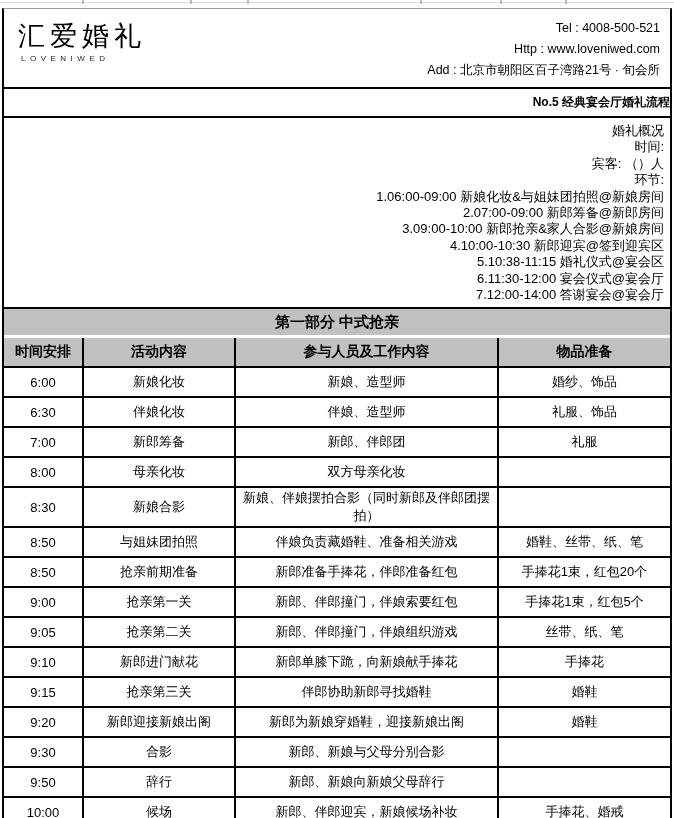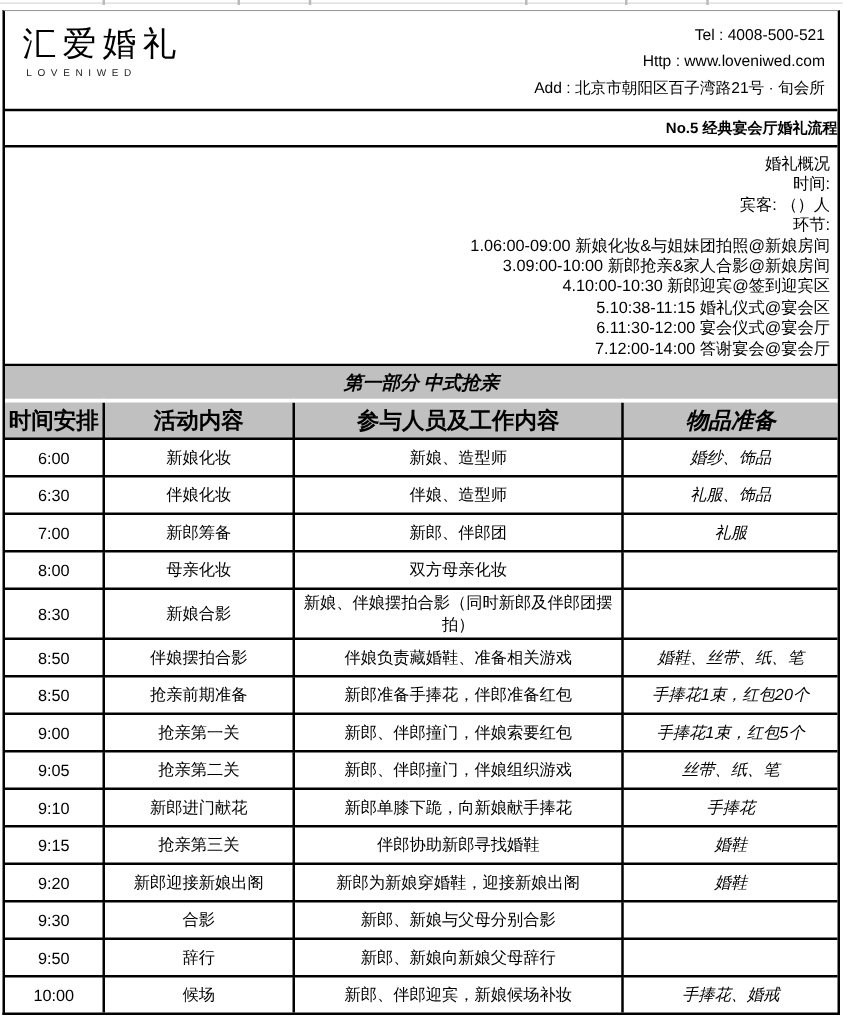--- a/index.html
+++ b/index.html
@@ -48,31 +48,31 @@
   .ov-line{font-size:13px;line-height:16.4px;white-space:nowrap;text-align:right;}
 
   
   table.schedule{width:100%;border-collapse:collapse;table-layout:fixed;}
   table.schedule td,table.schedule th{
     border:2px solid var(--border);
     text-align:center;vertical-align:middle;
     font-size:13px;padding:1px 3px;height:26px;
   }
   table.schedule td:first-child,table.schedule th:first-child{border-left:none;}
-  table.schedule td:last-child,table.schedule th:last-child{border-right:none;font-style:italic;}
+  table.schedule td:last-child,table.schedule th:last-child{border-right:none;}
   table.schedule tr:last-child td{border-bottom:none;}
   tr.section-row td{
     background:var(--header-bg);
     font-size:15px;font-weight:bold;height:24px;
     border-top:none;border-left:none;border-right:none;
     border-bottom:3px solid #ffffff;
   }
   table.schedule th{
     background:var(--header-bg);
-    font-size:18px;font-weight:bold;height:26px;
+    font-size:14px;font-weight:bold;height:26px;
   }
   .col-time{width:79px;}
   .col-activity{width:152px;}
   .col-participants{width:263px;}
 </style>
 </head>
 <body>
 
 <div class="page">
 
@@ -99,20 +99,21 @@
     </div>
 
     <div class="title-box">No.5 经典宴会厅婚礼流程</div>
 
     <div class="overview-box">
         <div class="ov-line">婚礼概况</div>
         <div class="ov-line">时间:</div>
         <div class="ov-line">宾客:  （）人</div>
         <div class="ov-line">环节:</div>
         <div class="ov-line">1.06:00-09:00 新娘化妆&amp;与姐妹团拍照@新娘房间</div>
+        <div class="ov-line">2.07:00-09:00 新郎筹备@新郎房间</div>
         <div class="ov-line">3.09:00-10:00 新郎抢亲&amp;家人合影@新娘房间</div>
         <div class="ov-line">4.10:00-10:30 新郎迎宾@签到迎宾区</div>
         <div class="ov-line">5.10:38-11:15 婚礼仪式@宴会区</div>
         <div class="ov-line">6.11:30-12:00 宴会仪式@宴会厅</div>
         <div class="ov-line">7.12:00-14:00 答谢宴会@宴会厅</div>
       </div>
 
     <table class="schedule">
       <colgroup>
         <col class="col-time">
@@ -155,21 +156,21 @@
             <td></td>
           </tr>
           <tr>
             <td>8:30</td>
             <td>新娘合影</td>
             <td>新娘、伴娘摆拍合影（同时新郎及伴郎团摆拍）</td>
             <td></td>
           </tr>
           <tr>
             <td>8:50</td>
-            <td>伴娘摆拍合影</td>
+            <td>与姐妹团拍照</td>
             <td>伴娘负责藏婚鞋、准备相关游戏</td>
             <td>婚鞋、丝带、纸、笔</td>
           </tr>
           <tr>
             <td>8:50</td>
             <td>抢亲前期准备</td>
             <td>新郎准备手捧花，伴郎准备红包</td>
             <td>手捧花1束，红包20个</td>
           </tr>
           <tr>

